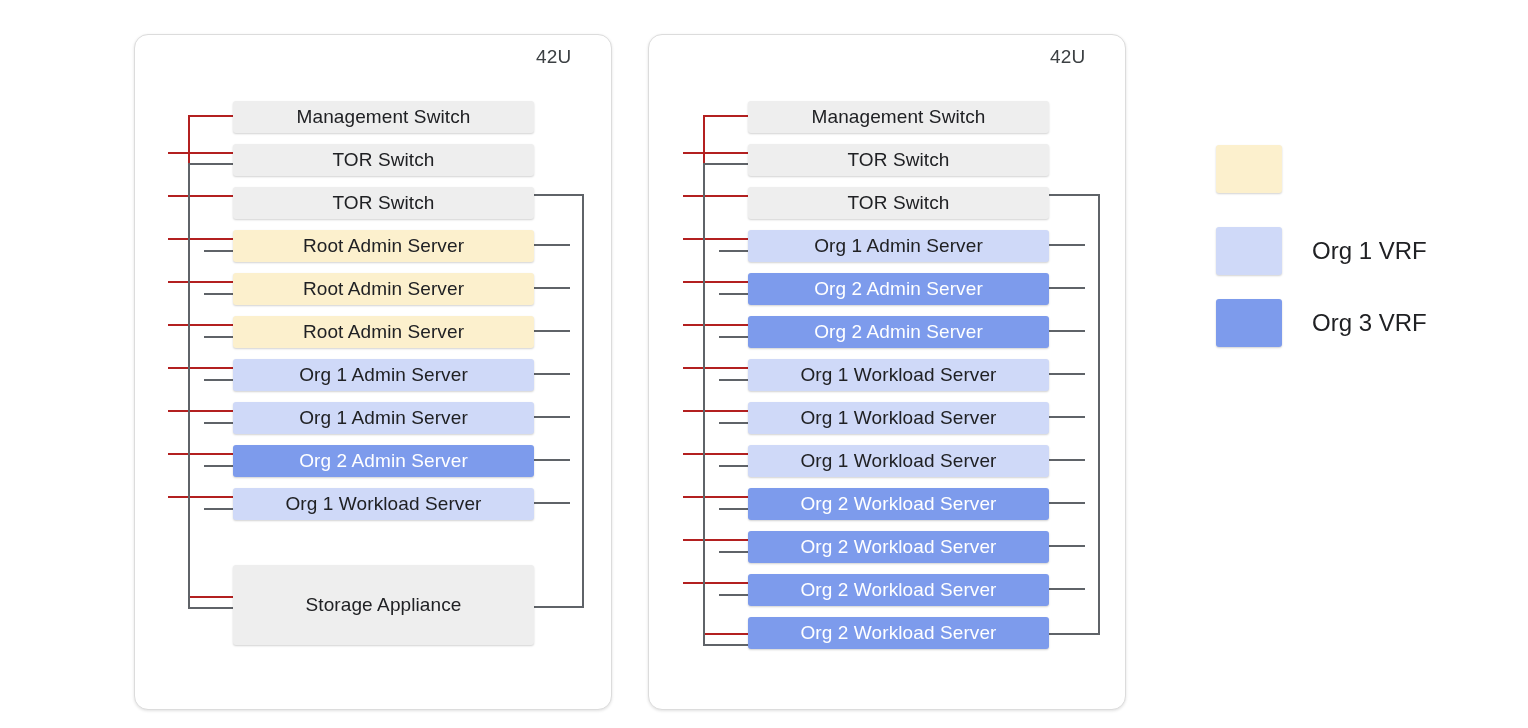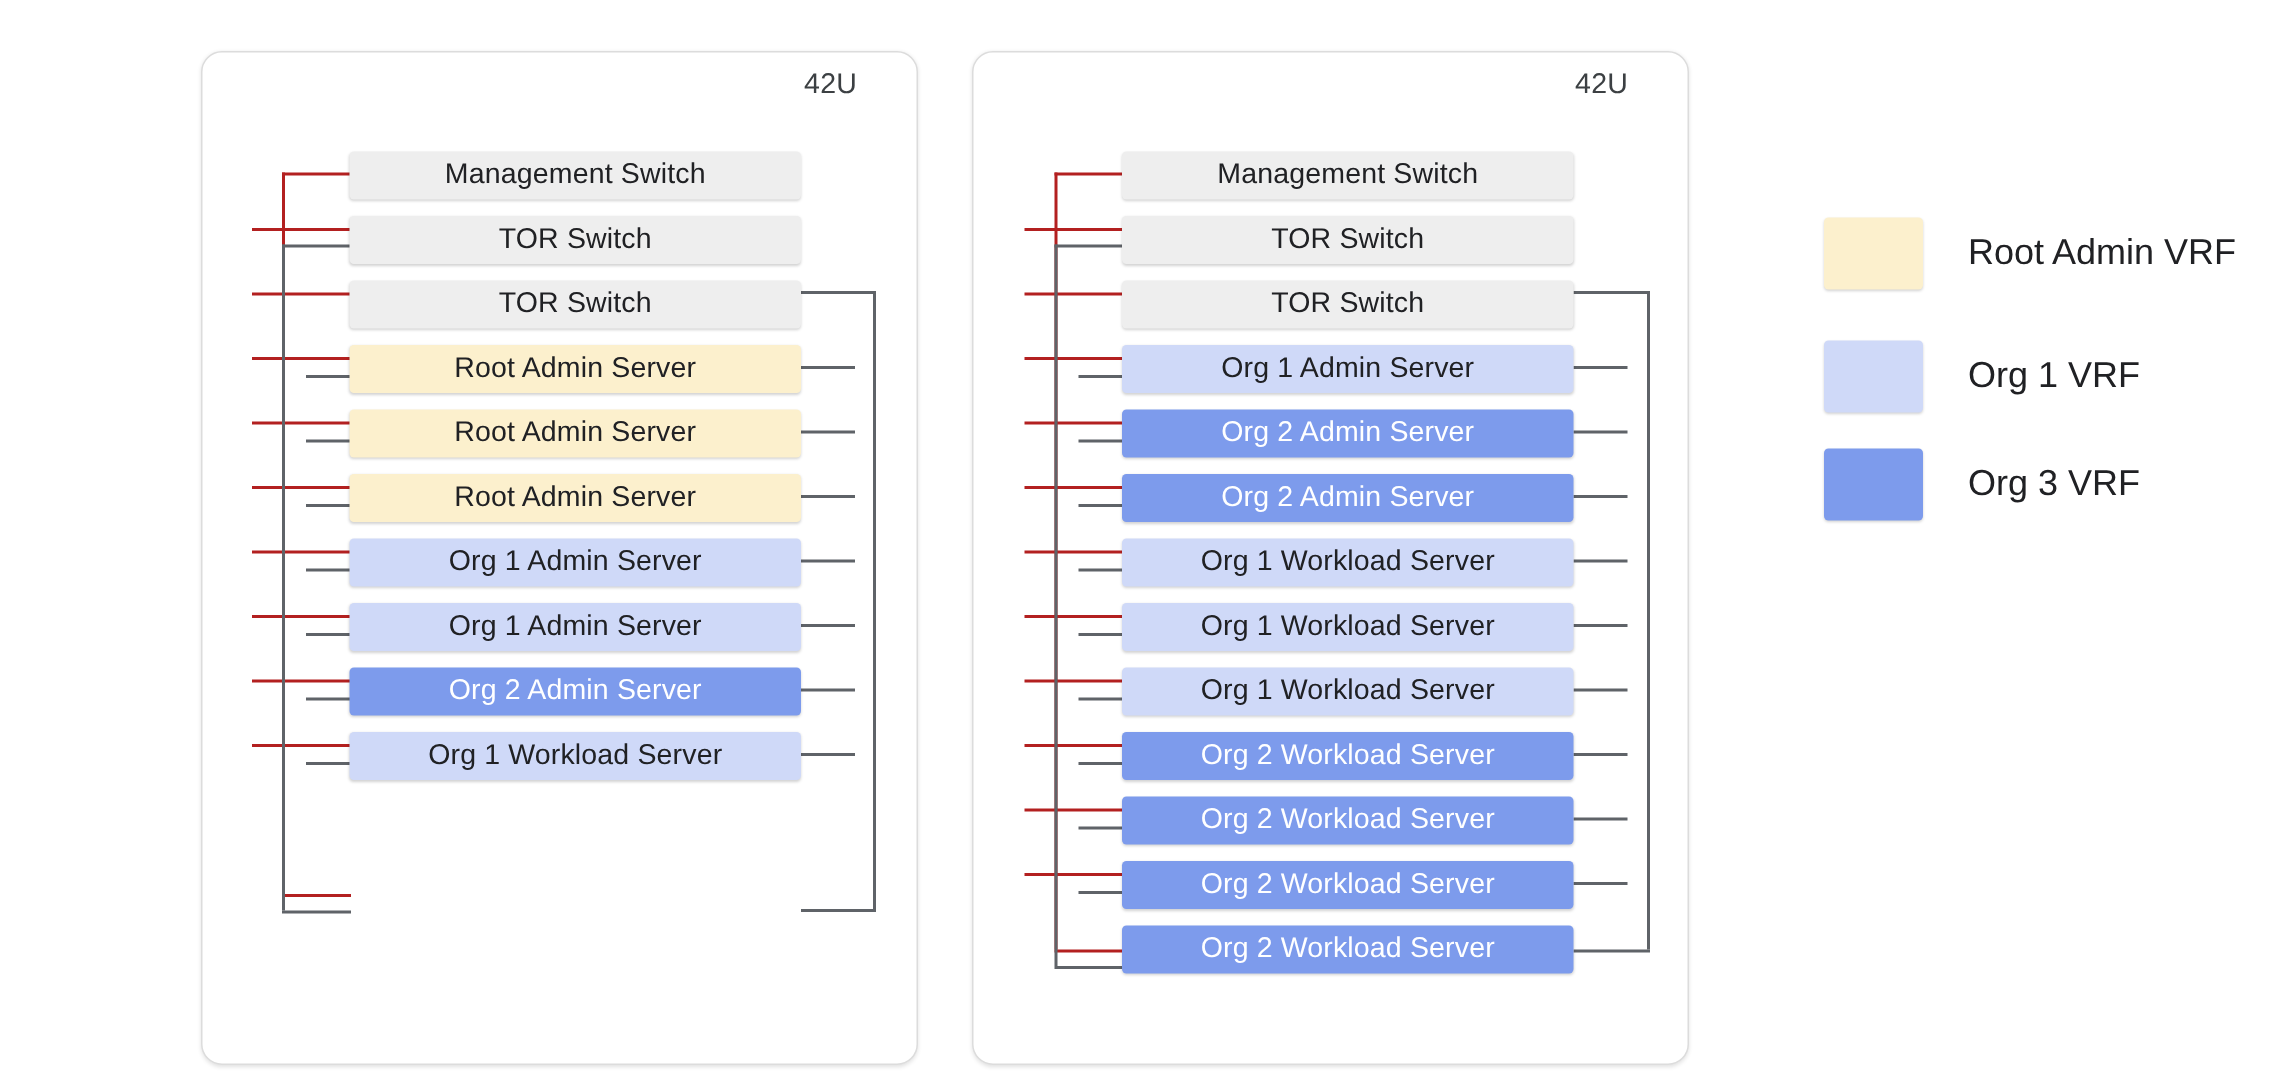--- a/index.html
+++ b/index.html
@@ -125,39 +125,39 @@
   <div class="unit u-grey" style="left:233px;top:101px;width:301px;height:32px;">Management Switch</div>
   <div class="unit u-grey" style="left:233px;top:144px;width:301px;height:32px;">TOR Switch</div>
   <div class="unit u-grey" style="left:233px;top:187px;width:301px;height:32px;">TOR Switch</div>
   <div class="unit u-cream" style="left:233px;top:230px;width:301px;height:32px;">Root Admin Server</div>
   <div class="unit u-cream" style="left:233px;top:273px;width:301px;height:32px;">Root Admin Server</div>
   <div class="unit u-cream" style="left:233px;top:316px;width:301px;height:32px;">Root Admin Server</div>
   <div class="unit u-org1" style="left:233px;top:359px;width:301px;height:32px;">Org 1 Admin Server</div>
   <div class="unit u-org1" style="left:233px;top:402px;width:301px;height:32px;">Org 1 Admin Server</div>
   <div class="unit u-org2" style="left:233px;top:445px;width:301px;height:32px;">Org 2 Admin Server</div>
   <div class="unit u-org1" style="left:233px;top:488px;width:301px;height:32px;">Org 1 Workload Server</div>
+  <div class="unit u-grey" style="left:233px;top:565px;width:301px;height:80px;">Storage Appliance</div>
 
   <div class="unit u-grey" style="left:748px;top:101px;width:301px;height:32px;">Management Switch</div>
   <div class="unit u-grey" style="left:748px;top:144px;width:301px;height:32px;">TOR Switch</div>
   <div class="unit u-grey" style="left:748px;top:187px;width:301px;height:32px;">TOR Switch</div>
   <div class="unit u-org1" style="left:748px;top:230px;width:301px;height:32px;">Org 1 Admin Server</div>
   <div class="unit u-org2" style="left:748px;top:273px;width:301px;height:32px;">Org 2 Admin Server</div>
   <div class="unit u-org2" style="left:748px;top:316px;width:301px;height:32px;">Org 2 Admin Server</div>
   <div class="unit u-org1" style="left:748px;top:359px;width:301px;height:32px;">Org 1 Workload Server</div>
   <div class="unit u-org1" style="left:748px;top:402px;width:301px;height:32px;">Org 1 Workload Server</div>
   <div class="unit u-org1" style="left:748px;top:445px;width:301px;height:32px;">Org 1 Workload Server</div>
   <div class="unit u-org2" style="left:748px;top:488px;width:301px;height:32px;">Org 2 Workload Server</div>
   <div class="unit u-org2" style="left:748px;top:531px;width:301px;height:32px;">Org 2 Workload Server</div>
   <div class="unit u-org2" style="left:748px;top:574px;width:301px;height:32px;">Org 2 Workload Server</div>
   <div class="unit u-org2" style="left:748px;top:617px;width:301px;height:32px;">Org 2 Workload Server</div>
 
   <div class="legend">
     <div class="legend-row" style="left:1216px;top:145px;">
       <div class="swatch" style="background:#fcf0cd;"></div>
-      <div class="legend-label">Root Admin VRF</div>
     </div>
     <div class="legend-row" style="left:1216px;top:227px;">
       <div class="swatch" style="background:#cfd9f8;"></div>
       <div class="legend-label">Org 1 VRF</div>
     </div>
     <div class="legend-row" style="left:1216px;top:299px;">
       <div class="swatch" style="background:#7d9bec;"></div>
       <div class="legend-label">Org 3 VRF</div>
     </div>
   </div>

